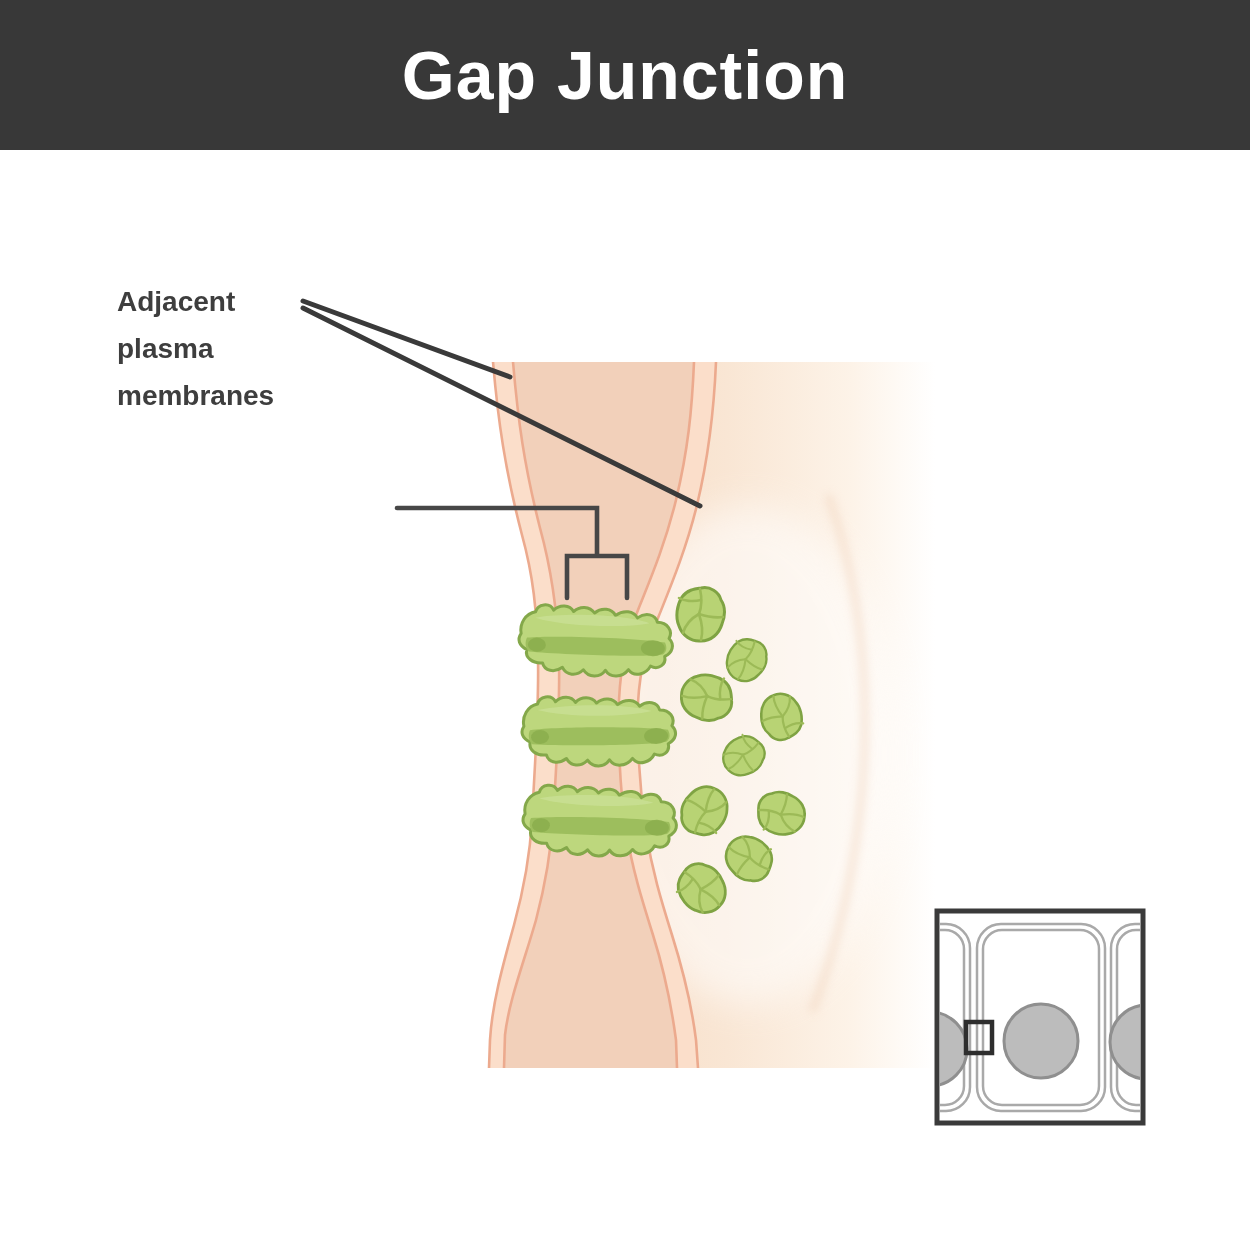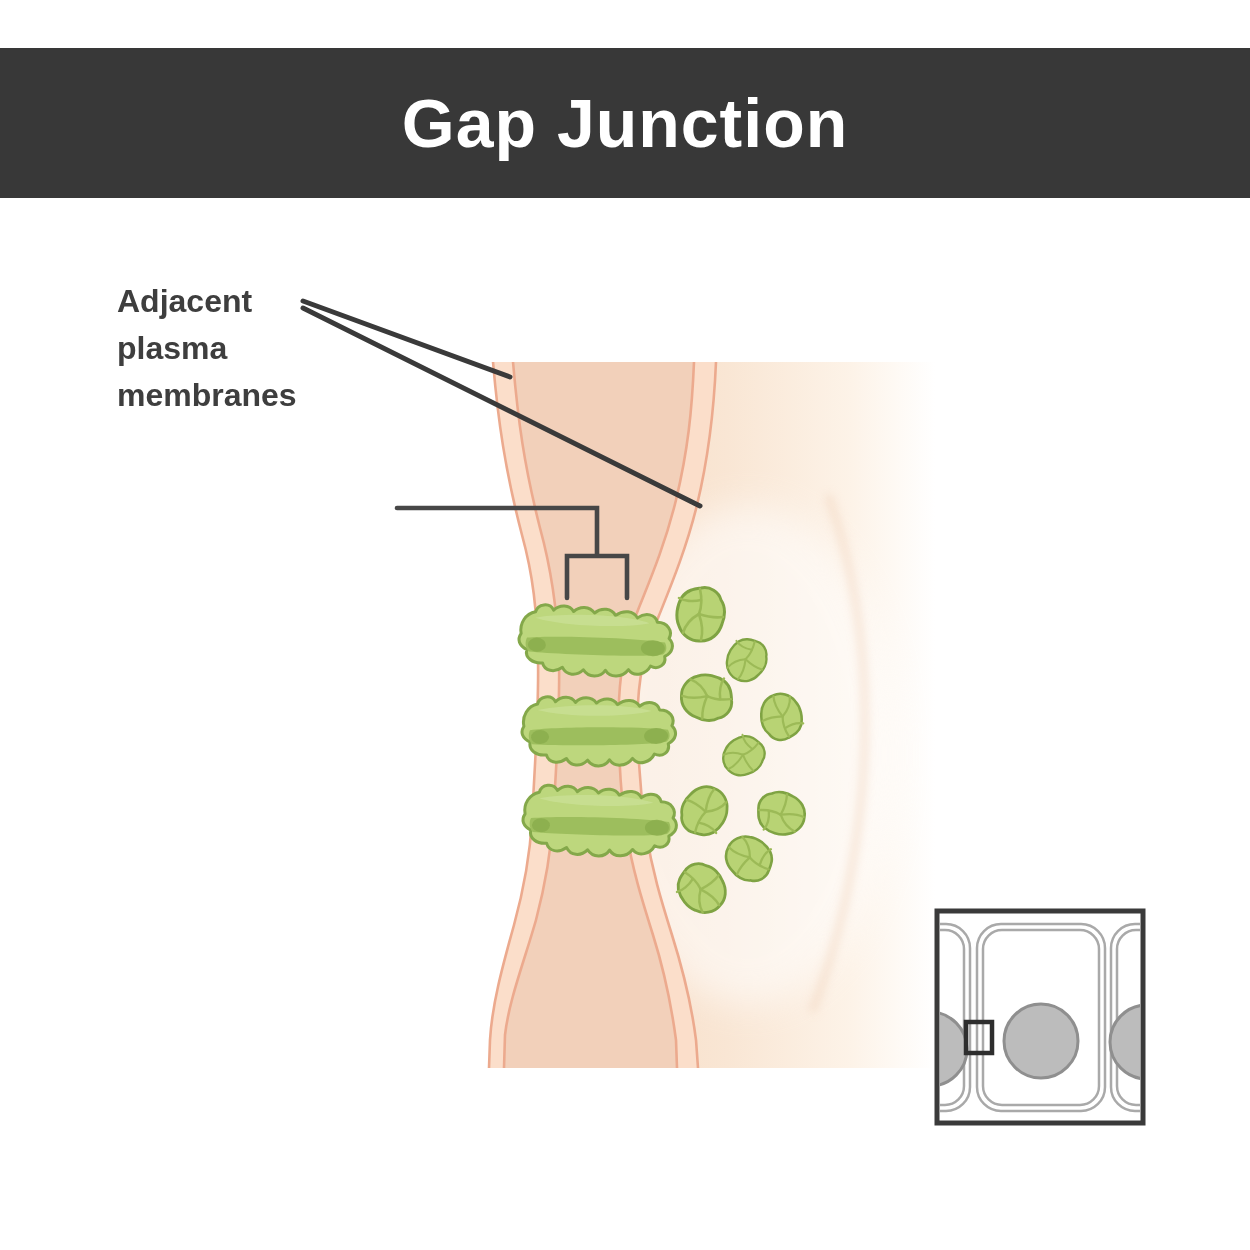--- a/index.html
+++ b/index.html
@@ -10,39 +10,38 @@
     font-family: "Liberation Sans", "DejaVu Sans", sans-serif;
   }
   .page { position: relative; width: 1250px; height: 1250px; }
 
   .header {
     position: absolute; top: 0; left: 0;
     width: 1250px; height: 150px;
     background: #383838;
     display: flex; align-items: center; justify-content: center;
     z-index: 5;
-    margin-top: 48px;
   }
   .header h1 {
     margin: 0;
     font-size: 68px;
     font-weight: 700;
     letter-spacing: 1px;
     color: #ffffff;
   }
 
   .artwork {
     position: absolute; top: 0; left: 0;
     width: 1250px; height: 1250px;
     z-index: 1;
   }
 
   .label {
     position: absolute;
-    font-size: 32px;
+    font-size: 28px;
     font-weight: 700;
     line-height: 47px;
     color: #3e3e3e;
     white-space: pre-line;
     z-index: 3;
   }
   .label-adjacent { left: 117px; top: 278px; }
   .label-gap      { left: 117px; top: 488px; }
 </style>
 </head>

